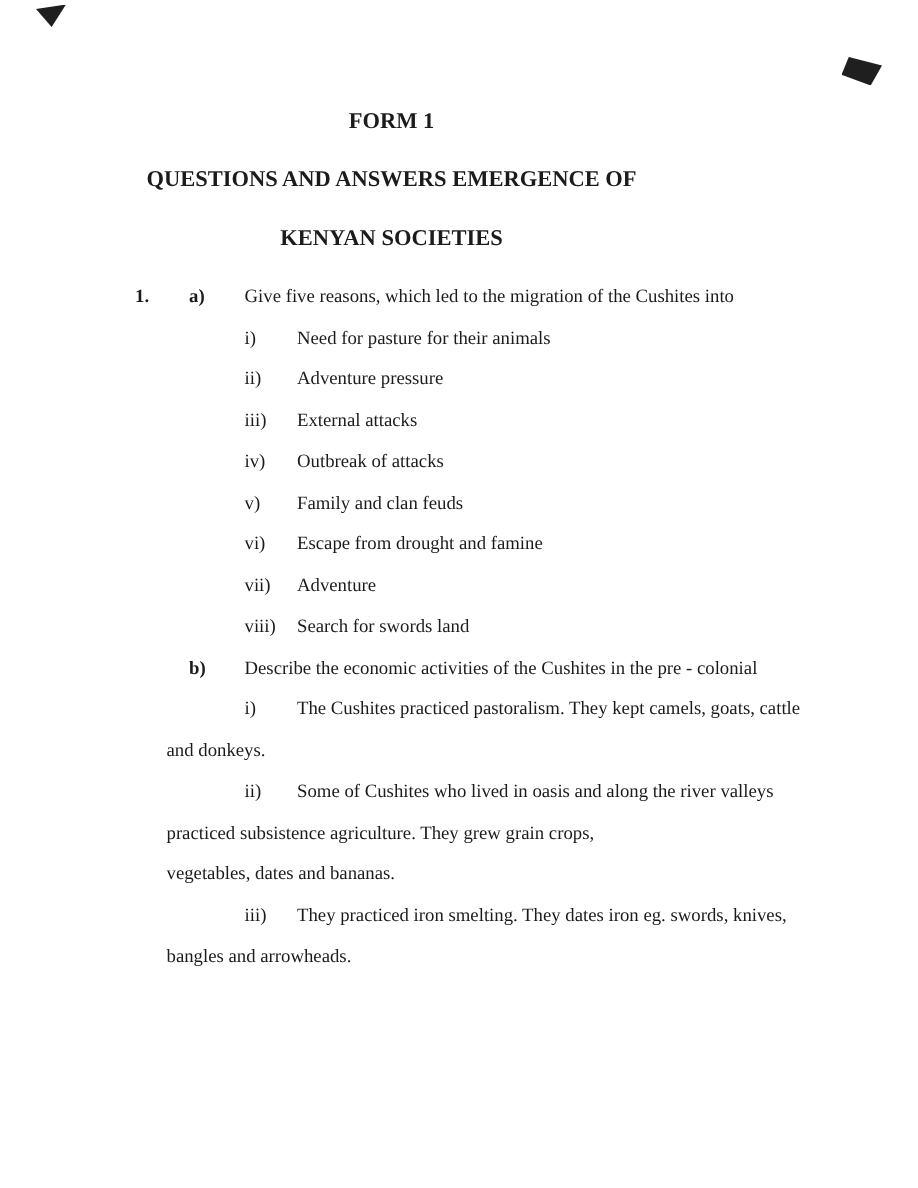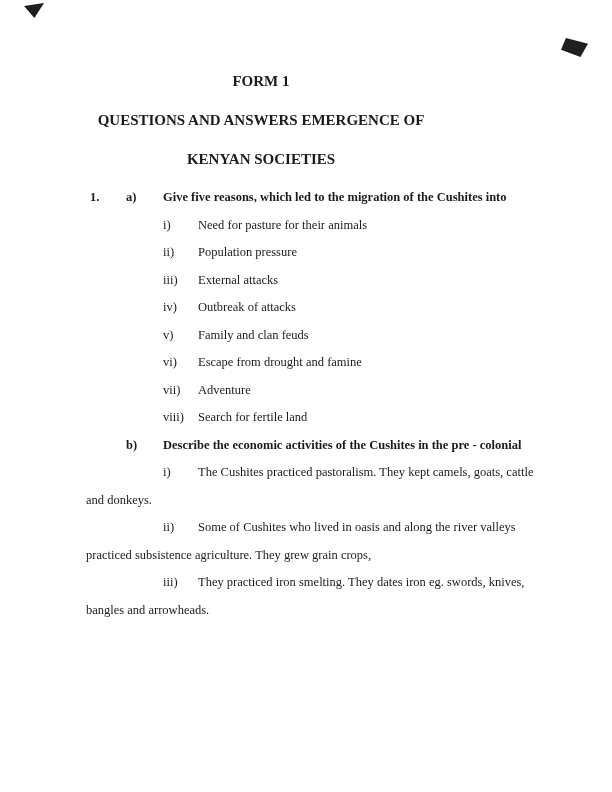--- a/index.html
+++ b/index.html
@@ -57,24 +57,24 @@
     font-size: 12.5px;
   }
   .row {
     display: flex;
     height: 27.5px;
     line-height: 27.5px;
     white-space: nowrap;
   }
   .cnum   { margin-left: 90px;  width: 36px; font-weight: bold; }
   .cletter{ width: 37px; font-weight: bold; }
-  .cprompt{ font-weight: bold; }
+  .cprompt{ font-weight: normal; }
   .ind-q  { margin-left: 163px; }          
   .cnumeral { width: 35px; }               
-  .ind-i  { margin-left: 86px; }          
+  .ind-i  { margin-left: 111px; }          
 </style>
 </head>
 <body>
 
 <div class="page">
 
   <div class="corner-mark tl"></div>
   <div class="corner-mark tr"></div>
 
   <div class="titles">
@@ -91,21 +91,21 @@
       <span class="cprompt">Give five reasons, which led to the migration of the Cushites into</span>
     </div>
 
 
     <div class="row">
       <span class="cnumeral ind-q">i)</span>
       <span>Need for pasture for their animals</span>
     </div>
     <div class="row">
       <span class="cnumeral ind-q">ii)</span>
-      <span>Population pressure</span>
+      <span>Adventure pressure</span>
     </div>
     <div class="row">
       <span class="cnumeral ind-q">iii)</span>
       <span>External attacks</span>
     </div>
     <div class="row">
       <span class="cnumeral ind-q">iv)</span>
       <span>Outbreak of attacks</span>
     </div>
     <div class="row">
@@ -115,21 +115,21 @@
     <div class="row">
       <span class="cnumeral ind-q">vi)</span>
       <span>Escape from drought and famine</span>
     </div>
     <div class="row">
       <span class="cnumeral ind-q">vii)</span>
       <span>Adventure</span>
     </div>
     <div class="row">
       <span class="cnumeral ind-q">viii)</span>
-      <span>Search for fertile land</span>
+      <span>Search for swords land</span>
     </div>
 
     <div class="row">
       <span class="cnum"></span>
       <span class="cletter">b)</span>
       <span class="cprompt">Describe the economic activities of the Cushites in the pre - colonial</span>
     </div>
 
     <div class="row">
       <span class="cnumeral ind-q">i)</span>
@@ -139,20 +139,23 @@
       <span class="ind-i">and donkeys.</span>
     </div>
 
     <div class="row">
       <span class="cnumeral ind-q">ii)</span>
       <span>Some of Cushites who lived in oasis and along the river valleys</span>
     </div>
     <div class="row">
       <span class="ind-i">practiced subsistence agriculture. They grew grain crops,</span>
     </div>
+    <div class="row">
+      <span class="ind-i">vegetables, dates and bananas.</span>
+    </div>
 
     <div class="row">
       <span class="cnumeral ind-q">iii)</span>
       <span>They practiced iron smelting. They dates iron eg. swords, knives,</span>
     </div>
     <div class="row">
       <span class="ind-i">bangles and arrowheads.</span>
     </div>
 
   </div>

